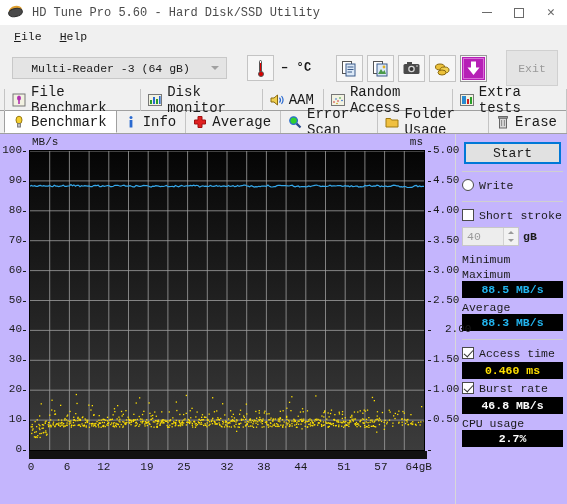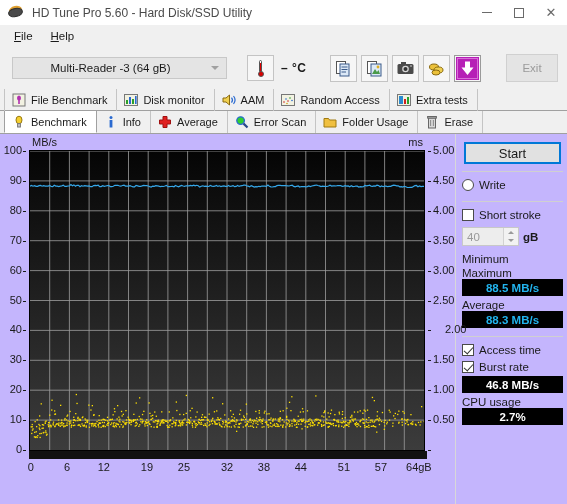--- a/index.html
+++ b/index.html
@@ -3,21 +3,21 @@
 <meta charset="utf-8">
 <style>
   * { box-sizing: border-box; }
   html, body { margin:0; padding:0; }
   body {
     width:567px; height:504px; overflow:hidden;
     font-family:"Liberation Sans", sans-serif;
     font-size:11px; color:#000; background:#f0f0f0;
   }
   .app { width:567px; height:504px; display:flex; flex-direction:column;
-         background:#f0f0f0; position:relative; }
+         background:#f0f0f0; position:relative;font-family:Liberation Mono, monospace; }
 
   
   .titlebar { height:26px; background:#ffffff; display:flex; align-items:center;
               border-bottom:1px solid #f0f0f0; }
   .title-icon { width:18px; height:18px; margin-left:7px; margin-right:7px;
                 position:relative; flex:0 0 auto; }
   .title-icon .disk { position:absolute; left:1px; top:4px; width:15px; height:9px;
                       background:#4a4a4a; border-radius:50%/55%;
                       border:1px solid #2e2e2e; transform:rotate(-12deg); }
   .title-icon .disk2 { position:absolute; left:2px; top:2px; width:13px; height:8px;
@@ -53,29 +53,29 @@
                   background:#fff; border:1px solid #555; border-radius:2px 2px 0 0; }
   .thermo .merc { position:absolute; left:2.5px; top:3px; width:1px; height:10px; background:#d00; }
   .thermo .bulb { position:absolute; left:0px; bottom:0; width:6px; height:6px;
                   background:#d00; border:1px solid #555; border-radius:50%; }
   .temptext { margin-left:7px; font-size:12px; font-weight:bold; color:#1a1a1a;
               letter-spacing:0.5px; }
   .tbtns { display:flex; gap:4px; margin-left:24px; }
   .tbtn { width:27px; height:27px; border:1px solid #c4c4c4; background:#f6f6f6;
           display:flex; align-items:center; justify-content:center; position:relative; }
   .tbtn.purple { border:1px solid #9a9a9a; }
-  .exitbtn { margin-left:auto; width:52px; height:28px; background:#e4e4e4;
+  .exitbtn { margin-left:auto; width:52px; height:36px; background:#e4e4e4;
              border:1px solid #d0d0d0; color:#9a9a9a; font-size:11.5px;
              display:flex; align-items:center; justify-content:center; margin-right:3px; }
 
   
   .tabstrip { display:flex; height:22px; background:#f0f0f0; padding-left:4px; }
   .tabstrip.row1 { border-bottom:1px solid #a0a0a0; }
   .tab { display:flex; align-items:center; gap:5px; padding:0 9px 0 7px;
-         height:22px; font-size:11px; color:#1a1a1a; position:relative;
+         height:22px; font-size:14px; color:#1a1a1a; position:relative;
          border-right:1px solid #c4c4c4; }
   .tab:first-child { border-left:1px solid #c4c4c4; }
   .tab.active { background:#ffffff; border-left:1px solid #a0a0a0;
                 border-right:1px solid #a0a0a0; border-bottom:1px solid #fff;
                 margin-bottom:-1px; z-index:2; }
   .tico { width:14px; height:14px; flex:0 0 auto; display:block; }
 
   
   .body { flex:1 1 auto; display:flex; background:#c4b5fd;
           border-top:1px solid #a0a0a0; position:relative; }
@@ -1310,20 +1310,23 @@
       <div class="valbox">
         <span class="v-cyan">88.3 MB/s</span>
       </div>
 
       <div class="sep"></div>
 
       <div class="check-row">
         <span class="cbox on"></span>
         <span class="lbl">Access time</span>
       </div>
+      <div class="valbox">
+        <span class="v-yellow">0.460 ms</span>
+      </div>
 
       <div class="check-row">
         <span class="cbox on"></span>
         <span class="lbl">Burst rate</span>
       </div>
       <div class="valbox">
         <span class="v-white">46.8 MB/s</span>
       </div>
 
       <div class="fieldlabel">CPU usage</div>

